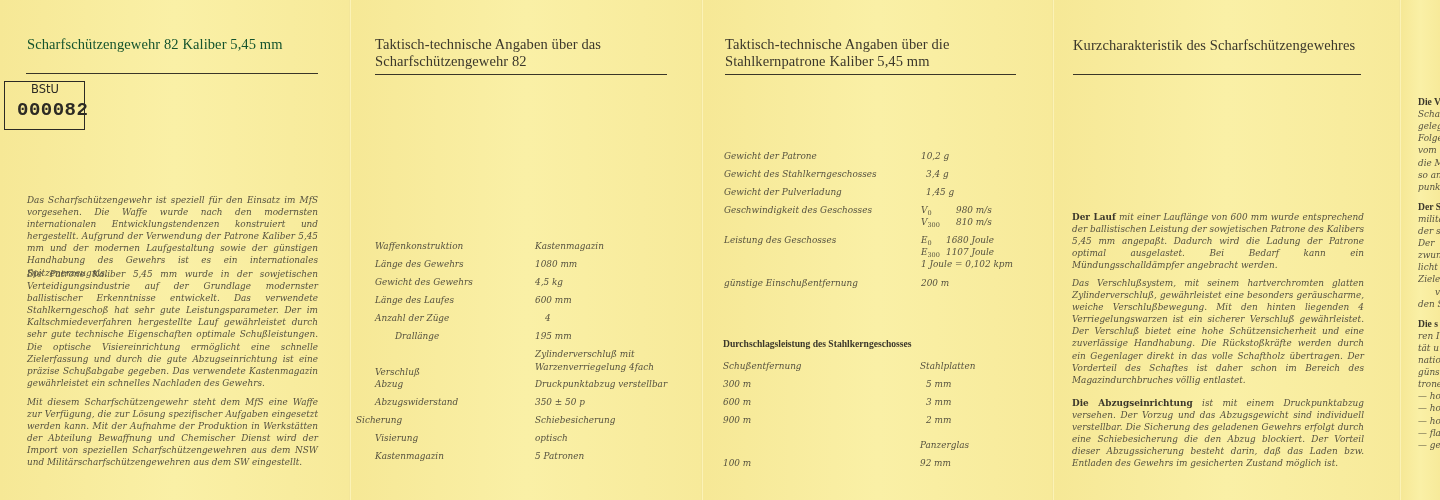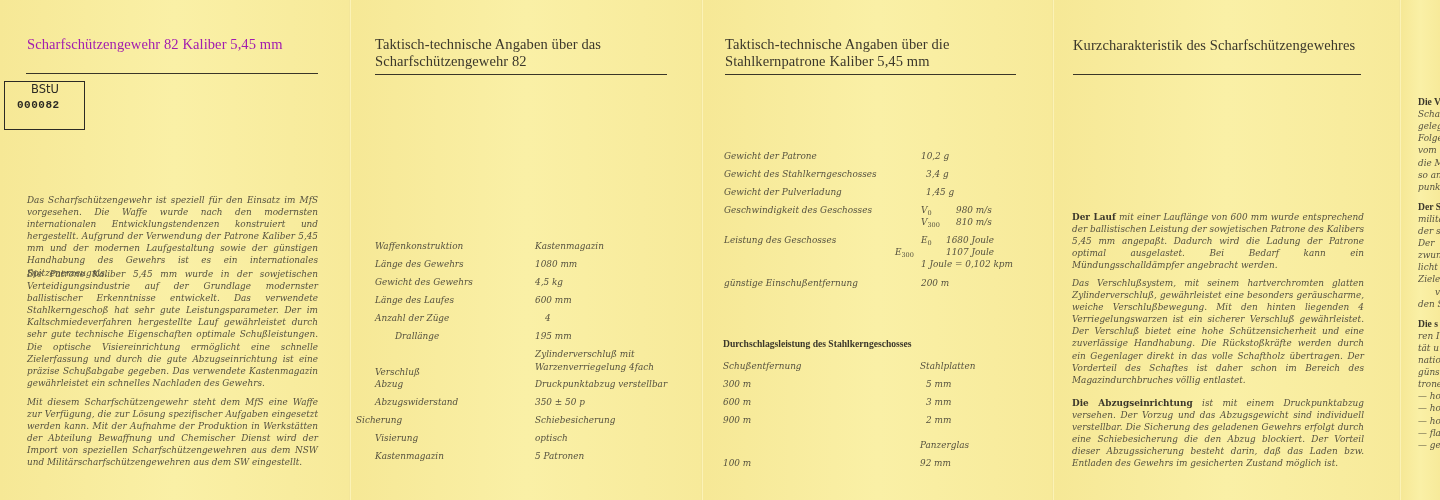--- a/index.html
+++ b/index.html
@@ -14,28 +14,28 @@
     background:linear-gradient(90deg,#f6e896 0%,#faf0a6 50%,#f7ea9a 100%);
   }
   .fold {
     position:absolute; top:0; width:2px; height:500px;
     background:linear-gradient(90deg,#efe08c,#fff8c4);
   }
   .title {
     position:absolute; font-family:"Liberation Serif", serif;
     font-size:14.5px; line-height:17px; color:#3b372b; letter-spacing:0.1px;
   }
-  .title.grey { color:#a21caf; }
+  .title.grey { color:#14532d; }
   .rule { position:absolute; height:1px; background:#3a3628; }
   .stamp {
     position:absolute; left:4px; top:81px; width:81px; height:49px;
     border:1.5px solid #2c2a24; box-sizing:border-box;
   }
   .stamp .org { position:absolute; left:26px; top:0px; font-family:"DejaVu Sans", sans-serif; font-size:11.5px; color:#2c2a24; }
-  .stamp .num { position:absolute; left:12px; top:17px; font-family:"Liberation Mono", monospace; font-size:11px; font-weight:bold; color:#2c2a24; letter-spacing:0.5px; }
+  .stamp .num { position:absolute; left:12px; top:17px; font-family:"Liberation Mono", monospace; font-size:19px; font-weight:bold; color:#2c2a24; letter-spacing:0.5px; }
   .para {
     position:absolute; font-family:"DejaVu Serif", serif; font-style:italic;
     font-size:8.9px; line-height:12.1px; color:#55513f; text-align:justify; margin:0;
   }
   .para b { font-style:normal; font-weight:bold; color:#3b372b; }
   .row { position:absolute; font-family:"DejaVu Serif", serif; font-style:italic; font-size:8.9px; line-height:12px; color:#55513f; white-space:nowrap; }
   .bold-head { position:absolute; font-family:"Liberation Serif", serif; font-weight:bold; font-size:9.6px; color:#3b372b; white-space:nowrap; }
   sub { font-size:6.5px; vertical-align:-2px; font-style:normal; }
   .partial { position:absolute; overflow:hidden; left:1418px; width:22px; }
 </style>
@@ -106,21 +106,21 @@
   <div class="row" style="left:724px;top:186px;">Gewicht der Pulverladung</div>
   <div class="row" style="left:926px;top:186px;">1,45 g</div>
   <div class="row" style="left:724px;top:204px;">Geschwindigkeit des Geschosses</div>
   <div class="row" style="left:921px;top:204px;"><span>V</span><sub>0</sub></div>
   <div class="row" style="left:956px;top:204px;">980 m/s</div>
   <div class="row" style="left:921px;top:216px;"><span>V</span><sub>300</sub></div>
   <div class="row" style="left:956px;top:216px;">810 m/s</div>
   <div class="row" style="left:724px;top:234px;">Leistung des Geschosses</div>
   <div class="row" style="left:921px;top:234px;"><span>E</span><sub>0</sub></div>
   <div class="row" style="left:946px;top:234px;">1680 Joule</div>
-  <div class="row" style="left:895px;top:246px;text-align:center;"><span>E</span><sub>300</sub></div>
+  <div class="row" style="left:921px;top:246px;text-align:center;"><span>E</span><sub>300</sub></div>
   <div class="row" style="left:946px;top:246px;">1107 Joule</div>
   <div class="row" style="left:921px;top:258px;">1 Joule = 0,102 kpm</div>
   <div class="row" style="left:724px;top:277px;">günstige Einschußentfernung</div>
   <div class="row" style="left:921px;top:277px;">200 m</div>
 </div>
 
 <div>
   <div class="bold-head" style="left:723px;top:338px;">Durchschlagsleistung des Stahlkerngeschosses</div>
   <div class="row" style="left:723px;top:360px;">Schußentfernung</div>
   <div class="row" style="left:920px;top:360px;">Stahlplatten</div>

